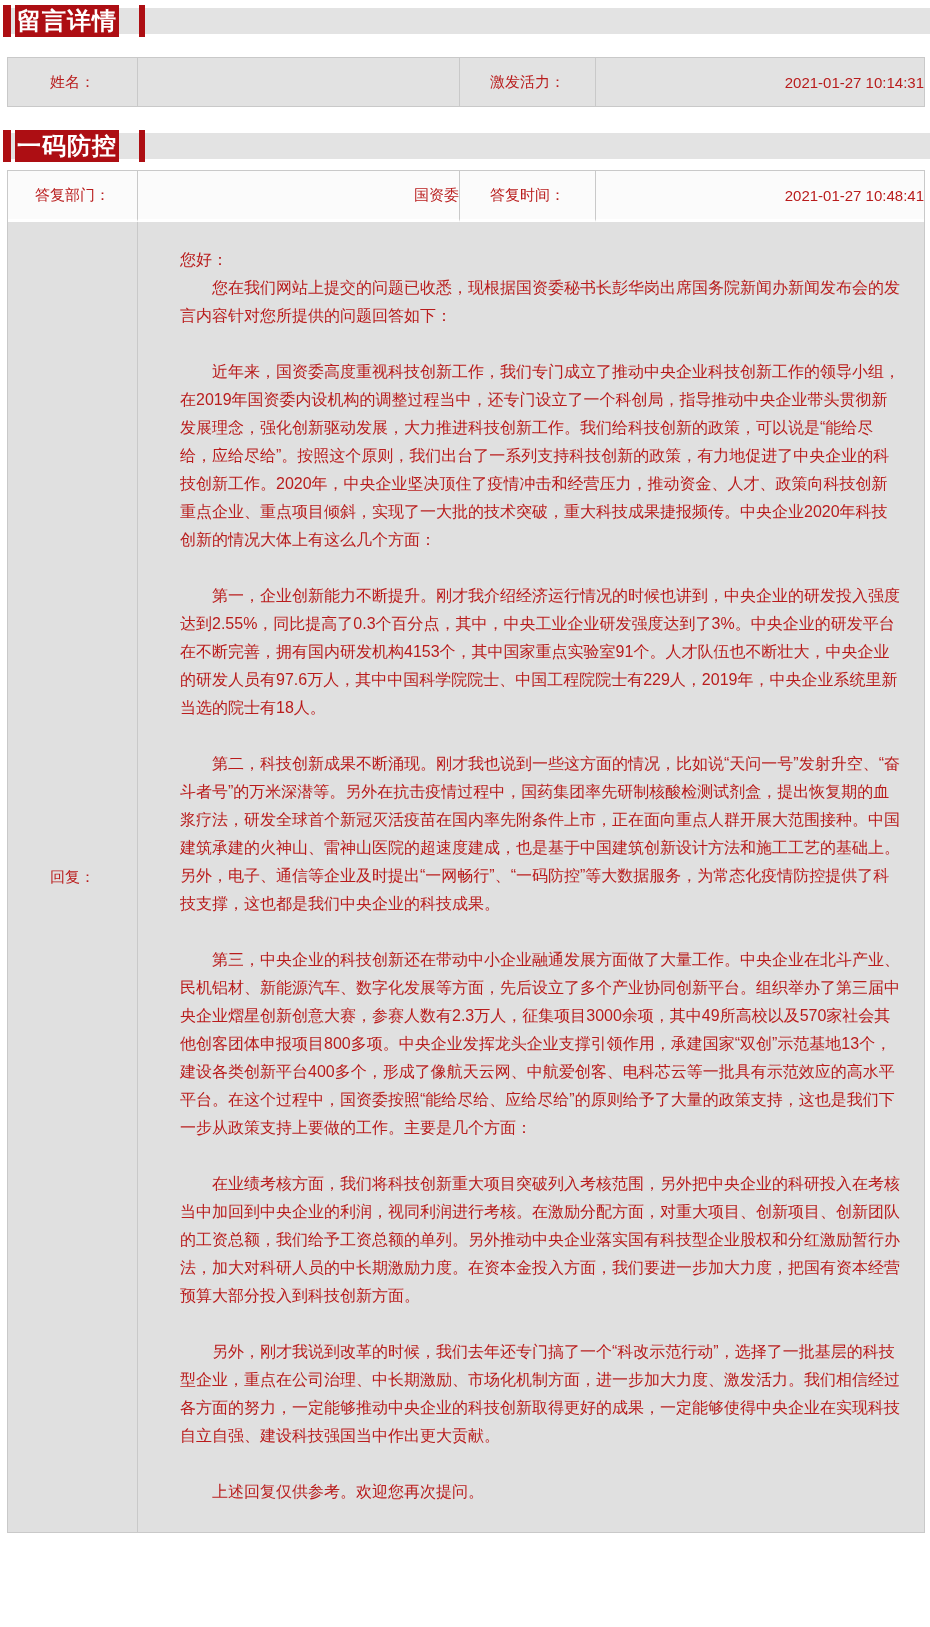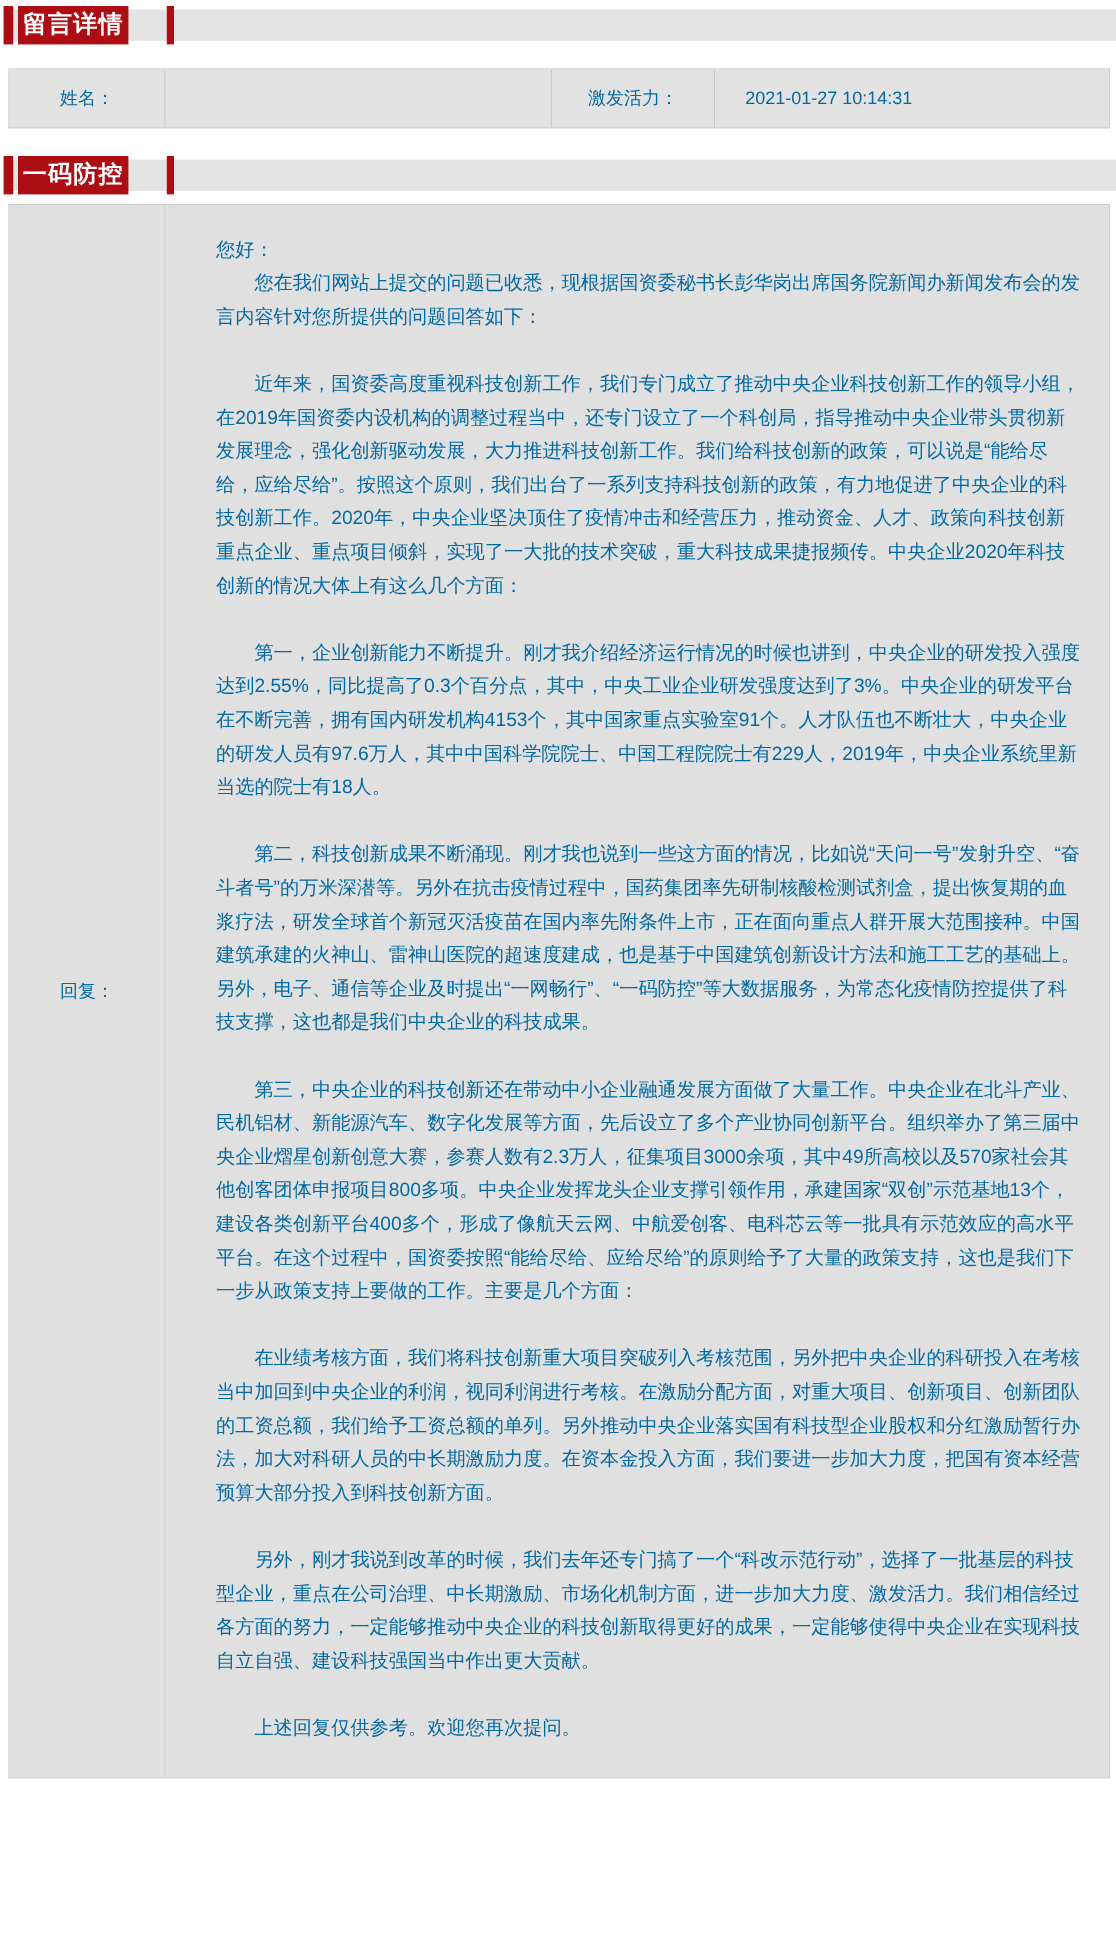--- a/index.html
+++ b/index.html
@@ -10,44 +10,44 @@
     color:#333333;
     position:relative;
   }
   
   .section-header{position:relative;height:32px;width:930px;}
   .hdr-track{position:absolute;left:3px;right:0;top:3px;height:26px;background:#e3e3e3;}
   .hdr-bar{position:absolute;top:0;height:32px;background:#ad0e13;}
   .hdr-bar-left{left:3px;width:8px;}
   .hdr-bar-right{left:139px;width:6px;}
   .hdr-box{
-    position:absolute;left:15px;top:0;width:92px;height:32px;
-    background:#ad0e13;color:#ffffff;font-size:20px;font-weight:bold;
+    position:absolute;left:15px;top:0;width:104px;height:32px;
+    background:#ad0e13;color:#ffffff;font-size:24px;font-weight:bold;
     text-align:center;line-height:32px;letter-spacing:1px;
   }
   #hdr-message{margin-top:5px;}
   #hdr-reply{margin-top:23px;}
   
   table{
     width:916px;margin:0 7px;border-collapse:separate;border-spacing:0;
     border:1px solid #c9c9c9;table-layout:fixed;
   }
   #message-table{margin-top:20px;}
   #reply-table{margin-top:8px;}
   td{
     border-right:1px solid #c9c9c9;
     border-bottom:3px solid #ffffff;
-    font-size:15px;color:#0369a1;
+    font-size:15px;color:#b91c1c;
     padding:0;
     vertical-align:middle;
   }
   td:last-child{border-right:none;}
   tr:last-child > td{border-bottom:none;}
   td.label{text-align:center;height:48px;}
-  td.value{text-align:left;padding-left:25px;height:48px;}
+  td.value{text-align:right;padding-left:25px;height:48px;}
   tr.row-gray  > td{background:#e2e2e2;}
   tr.row-light > td{background:#f3f3f3;}
   tr.row-white > td{background:#fbfbfb;}
   tr.row-reply > td{background:#e0e0e0;}
   td.reply-body{
     font-size:16px;line-height:28px;
     padding:24px 22px 26px 42px;
     white-space:pre-wrap;
     overflow-wrap:anywhere;
     vertical-align:top;
@@ -90,20 +90,26 @@
 </div>
 
 <table id="reply-table">
   <colgroup>
     <col style="width:130px">
       <col style="width:322px">
       <col style="width:136px">
       <col style="width:328px">
   </colgroup>
   <tbody>
+      <tr class="row-white">
+    <td class="label">答复部门：</td>
+    <td class="value">国资委</td>
+    <td class="label">答复时间：</td>
+    <td class="value">2021-01-27 10:48:41</td>
+  </tr>
   <tr class="row-reply">
     <td class="reply-label">回复：</td>
     <td class="reply-body" colspan="3">您好：
 　　您在我们网站上提交的问题已收悉，现根据国资委秘书长彭华岗出席国务院新闻办新闻发布会的发言内容针对您所提供的问题回答如下：
 
 　　近年来，国资委高度重视科技创新工作，我们专门成立了推动中央企业科技创新工作的领导小组，在2019年国资委内设机构的调整过程当中，还专门设立了一个科创局，指导推动中央企业带头贯彻新发展理念，强化创新驱动发展，大力推进科技创新工作。我们给科技创新的政策，可以说是“能给尽给，应给尽给”。按照这个原则，我们出台了一系列支持科技创新的政策，有力地促进了中央企业的科技创新工作。2020年，中央企业坚决顶住了疫情冲击和经营压力，推动资金、人才、政策向科技创新重点企业、重点项目倾斜，实现了一大批的技术突破，重大科技成果捷报频传。中央企业2020年科技创新的情况大体上有这么几个方面：
 
 　　第一，企业创新能力不断提升。刚才我介绍经济运行情况的时候也讲到，中央企业的研发投入强度达到2.55%，同比提高了0.3个百分点，其中，中央工业企业研发强度达到了3%。中央企业的研发平台在不断完善，拥有国内研发机构4153个，其中国家重点实验室91个。人才队伍也不断壮大，中央企业的研发人员有97.6万人，其中中国科学院院士、中国工程院院士有229人，2019年，中央企业系统里新当选的院士有18人。
 
 　　第二，科技创新成果不断涌现。刚才我也说到一些这方面的情况，比如说“天问一号”发射升空、“奋斗者号”的万米深潜等。另外在抗击疫情过程中，国药集团率先研制核酸检测试剂盒，提出恢复期的血浆疗法，研发全球首个新冠灭活疫苗在国内率先附条件上市，正在面向重点人群开展大范围接种。中国建筑承建的火神山、雷神山医院的超速度建成，也是基于中国建筑创新设计方法和施工工艺的基础上。另外，电子、通信等企业及时提出“一网畅行”、“一码防控”等大数据服务，为常态化疫情防控提供了科技支撑，这也都是我们中央企业的科技成果。

